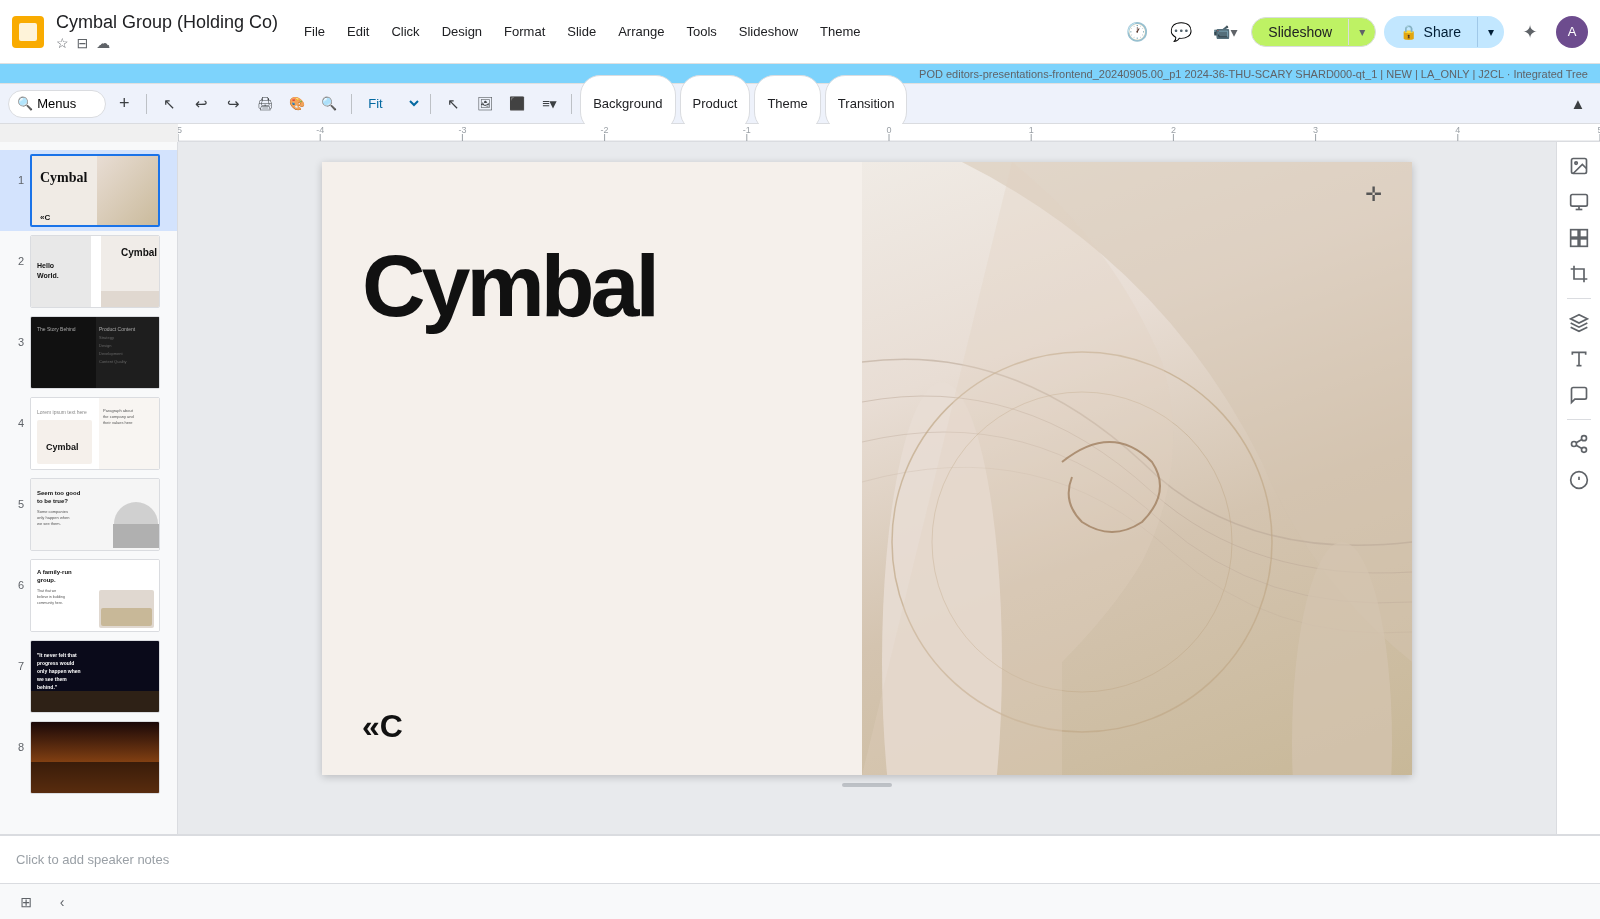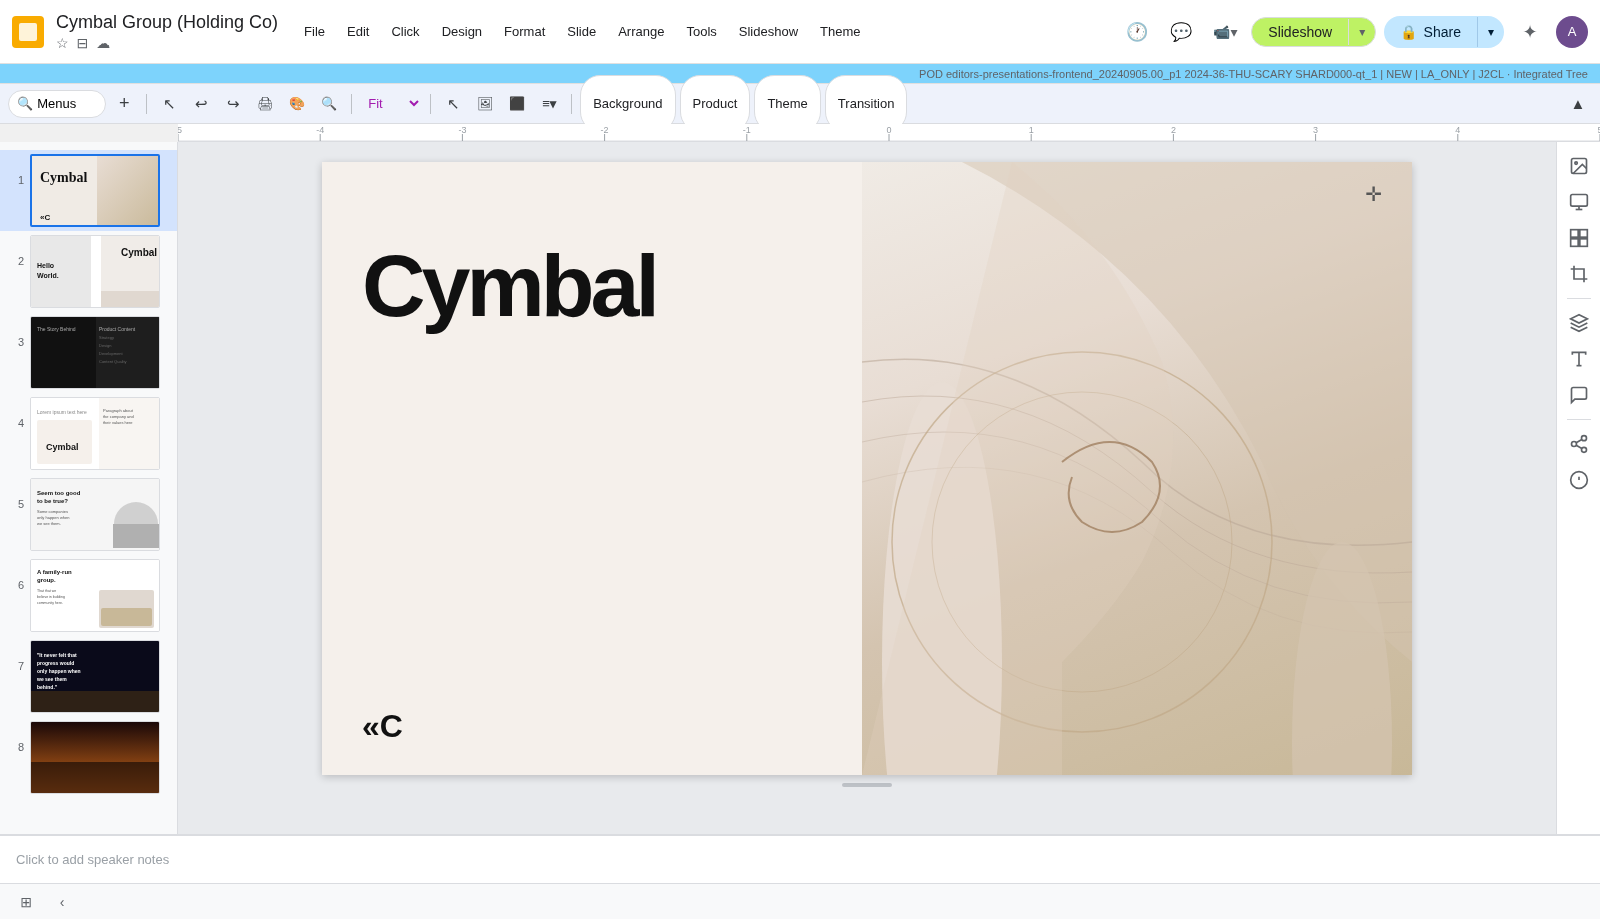--- a/index.html
+++ b/index.html
@@ -59,21 +59,21 @@
     #toolbar {
       display: flex; align-items: center; height: 40px; background: #eef2fb;
       padding: 0 8px; gap: 4px; border-bottom: 1px solid #dadce0; flex-shrink: 0;
     }
     .toolbar-btn {
       width: 28px; height: 28px; display: flex; align-items: center; justify-content: center;
       border-radius: 4px; cursor: pointer; color: #3c4043; font-size: 15px;
     }
     .toolbar-sep { width: 1px; height: 20px; background: #bdc1c6; margin: 0 4px; }
     #zoom-select {
-      font-size: 13px; color: #a21caf; border: none; background: transparent;
+      font-size: 13px; color: #0369a1; border: none; background: transparent;
       cursor: pointer; padding: 2px 4px; border-radius: 4px;
     }
 
     .toolbar-action-btn {
       font-size: 13px; color: #202124; padding: 20px 12px; border-radius: 20px;
       cursor: pointer; background: #fff; border: 1px solid #dadce0; white-space: nowrap;
     }
 
     
     #main-area { display: flex; flex: 1; overflow: hidden; }

